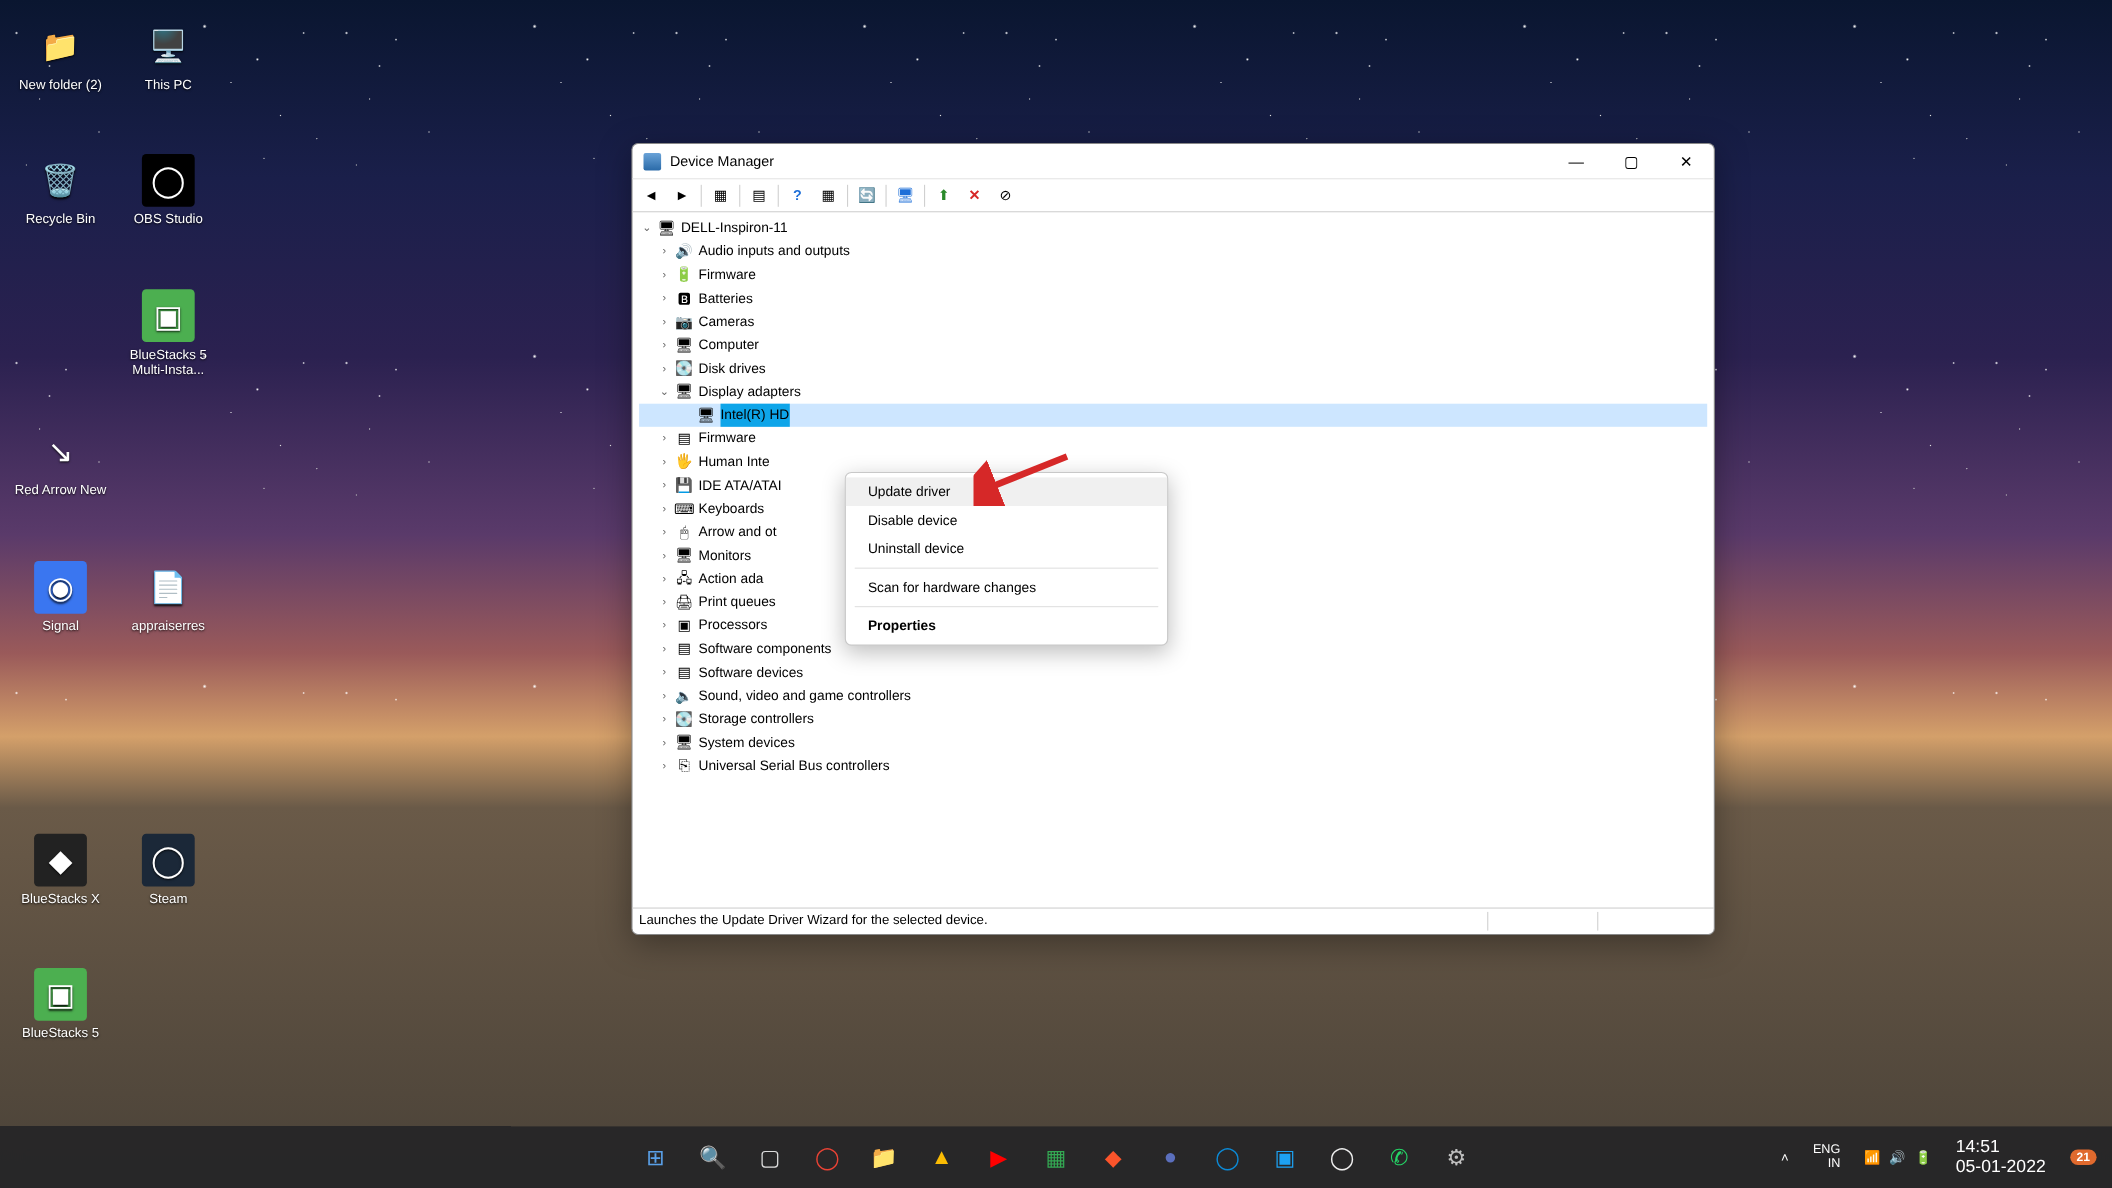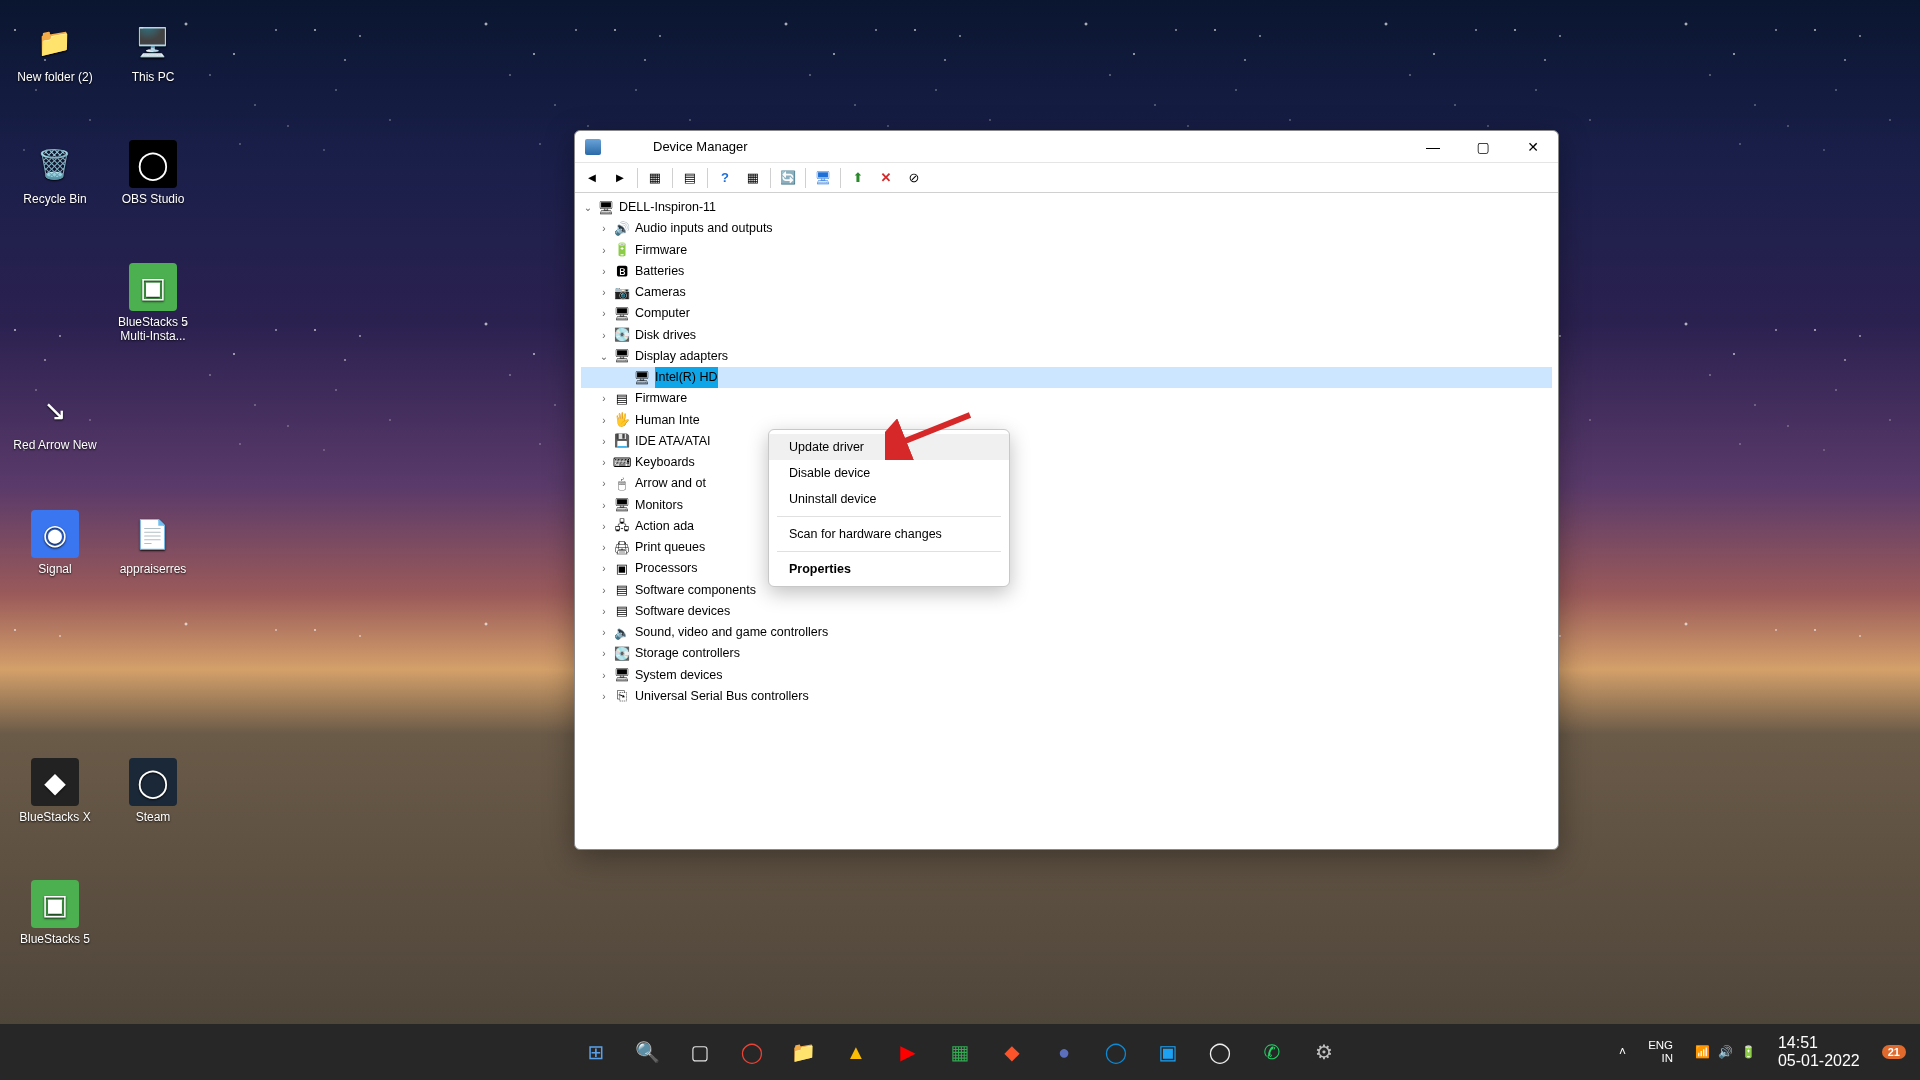--- a/index.html
+++ b/index.html
@@ -37,21 +37,21 @@
 .di .ic { width: 48px; height: 48px; margin: 0 auto 4px; display: flex; align-items: center; justify-content: center; font-size: 28px; border-radius: 4px; }
 .di .lbl { line-height: 1.2; word-wrap: break-word; }
 
 
 .win {
   position: absolute; left: 574px; top: 130px; width: 985px; height: 720px;
   background: #fff; border: 1px solid #888; border-radius: 6px;
   box-shadow: 0 8px 30px rgba(0,0,0,.35);
   display: flex; flex-direction: column; color: #000;
 }
-.titlebar { height: 32px; display: flex; align-items: center; padding: 0 0 0 10px; font-size: 13px; border-bottom: 1px solid #e5e5e5; gap: 44px;}
+.titlebar { height: 32px; display: flex; align-items: center; padding: 0 0 0 10px; font-size: 13px; border-bottom: 1px solid #e5e5e5;}
 .titlebar .app-ic { width: 16px; height: 16px; margin-right: 8px; background: linear-gradient(#6aa3d8,#2a6aa8); border-radius: 2px; }
 .titlebar .t { flex: 1; }
 .winbtns { display: flex; }
 .winbtn { width: 50px; height: 32px; display: flex; align-items: center; justify-content: center; font-size: 14px; }
 
 .menubar { height: 26px; display: flex; align-items: center; padding: 0 4px; font-size: 12.5px; border-bottom: 1px solid #e5e5e5;}
 .menubar span { padding: 2px 10px; }
 
 .toolbar { height: 30px; display: flex; align-items: center; padding: 2px 4px; gap: 2px; border-bottom: 1px solid #d0d0d0;}
 .tbtn { width: 26px; height: 24px; display: flex; align-items: center; justify-content: center; border: 1px solid transparent; font-size: 13px; }
@@ -60,21 +60,21 @@
 .tree { flex: 1; overflow: auto; padding: 4px 6px; font-size: 12.5px; line-height: 1.7; }
 .node { display: flex; align-items: center; white-space: nowrap; }
 .chev { width: 14px; text-align: center; color: #666; font-size: 10px; }
 .tic { width: 18px; height: 18px; margin: 0 4px 0 2px; display: inline-flex; align-items: center; justify-content: center; font-size: 13px; }
 .ind1 { padding-left: 16px; }
 .ind2 { padding-left: 36px; }
 .sel { background: #cde6ff; }
 .sel .lbl { background: #0ea5e9; }
 
 .ctx {
-  position: absolute; left: 768px; top: 429px; width: 242px;
+  position: absolute; left: 768px; top: 429px; width: 294px;
   background: #fff; border: 1px solid #c8c8c8; border-radius: 6px;
   box-shadow: 0 6px 20px rgba(0,0,0,.25); padding: 4px 0; font-size: 12.5px;
 }
 .ctx-item { padding: 6px 20px; }
 .ctx-item.hl { background: #f0f0f0; }
 .ctx-item.bold { font-weight: 600; }
 .ctx-sep { height: 1px; background: #e0e0e0; margin: 4px 8px; }
 
 .statusbar { height: 24px; border-top: 1px solid #d0d0d0; font-size: 12px; padding: 3px 6px; display: flex; }
 .statusbar .msg { flex: 1;}
@@ -295,20 +295,25 @@
         <span class="chev">›</span>
         <span class="tic">🖥</span>
         <span class="lbl">System devices</span>
       </div>
       <div class="node ind1">
         <span class="chev">›</span>
         <span class="tic">⎘</span>
         <span class="lbl">Universal Serial Bus controllers</span>
       </div>
     </div>
+  <div class="statusbar">
+    <div class="msg">Launches the Update Driver Wizard for the selected device.</div>
+    <div class="cell"></div>
+    <div class="cell"></div>
+  </div>
 </div>
 
 <div class="ctx" id="ctx">
     <div class="ctx-item hl">Update driver</div>
     <div class="ctx-item">Disable device</div>
     <div class="ctx-item">Uninstall device</div>
     <div class="ctx-sep"></div>
     <div class="ctx-item">Scan for hardware changes</div>
     <div class="ctx-sep"></div>
     <div class="ctx-item bold">Properties</div>

